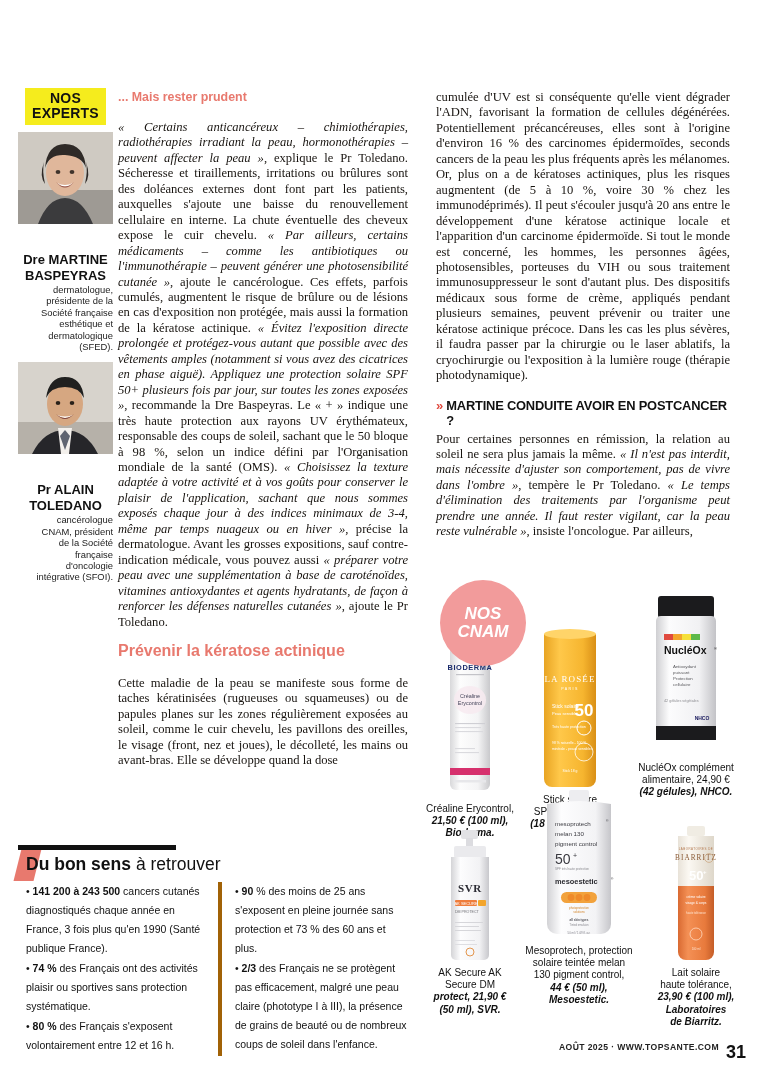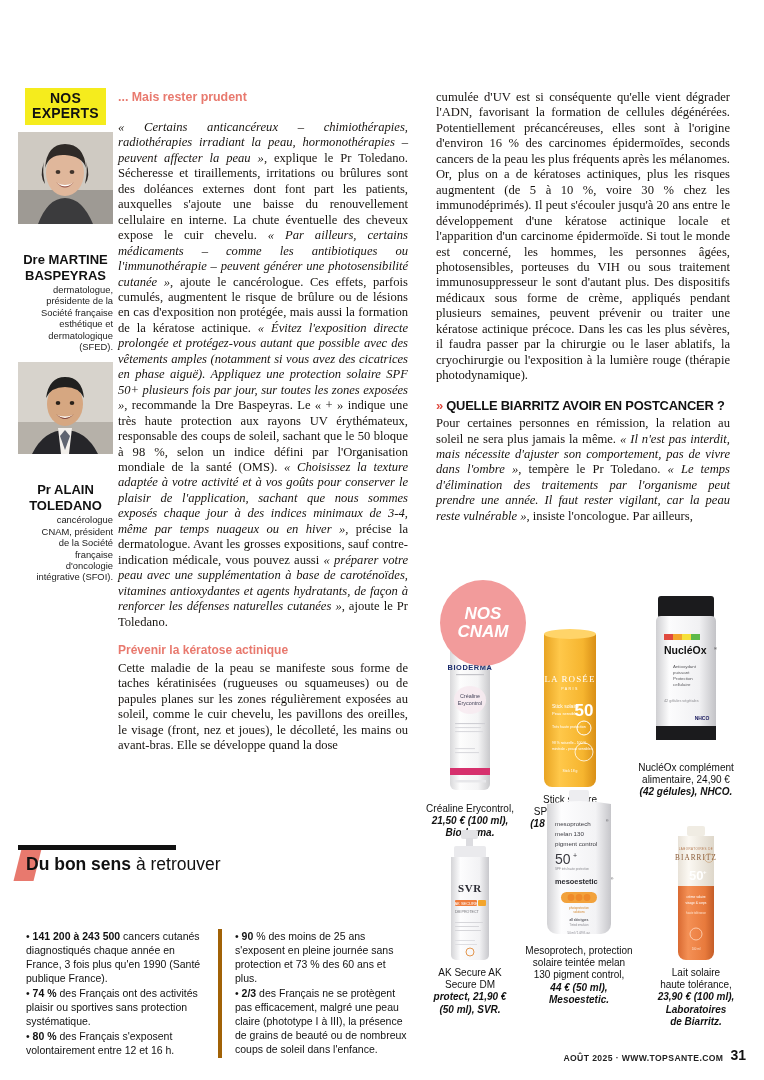--- a/index.html
+++ b/index.html
@@ -78,24 +78,24 @@
     font-family: "Liberation Sans", sans-serif;
     font-weight: bold;
     font-size: 12.4px;
     line-height: 15px;
     margin-bottom: 15px;
   }
   .subhead2 {
     color: #e8796e;
     font-family: "Liberation Sans", sans-serif;
     font-weight: bold;
-    font-size: 12px;
+    font-size: 16px;
     line-height: 15px;
     margin-top: 13px;
-    margin-bottom: 3px;
+    margin-bottom: 18px;
   }
   .para { margin: 0; text-align: justify; }
   .para em { font-style: italic; }
 
   .section-head {
     display: flex;
     align-items: baseline;
     gap: 5px;
     margin-top: 14px;
     margin-bottom: 3px;
@@ -188,45 +188,44 @@
   .stats-cols {
     display: flex;
     gap: 14px;
     padding-left: 8px;
     margin-top: 4px;
   }
   .stats-col {
     width: 178px;
     font-family: "Liberation Sans", sans-serif;
     font-size: 10.5px;
-    line-height: 14px;
-    color: #111;
-    margin-top: 47px;
+    line-height: 19px;
+    color: #111;
   }
   .stats-col.divided { border-left: 4px solid #a16207; padding-left: 13px; width: 190px; }
   .stats-col p { margin: 0 0 1px 0; }
   .stats-col b { font-weight: bold; }
 
   
   .footer {
     position: absolute;
     right: 18px; bottom: 17px;
     display: flex;
-    align-items: flex-end;
+    align-items: flex-start;
     gap: 7px;
     font-family: "Liberation Sans", sans-serif;
   }
   .footer-text {
     font-size: 8.6px;
     letter-spacing: .4px;
     color: #222;
     font-weight: bold;
   }
   .footer-page {
-    font-size: 14px;
+    font-size: 18px;
     font-weight: bold;
     color: #111;
   }
 </style>
 </head>
 <body>
 
 <div class="page">
 
   <div class="experts">
@@ -286,21 +285,21 @@
     <div class="subhead">... Mais rester prudent</div>
     <p class="para"><em>« Certains anticancéreux – chimiothérapies, radiothérapies irradiant la peau, hormonothérapies – peuvent affecter la peau »</em><span>, explique le Pr Toledano. Sécheresse et tiraillements, irritations ou brûlures sont des doléances externes dont font part les patients, auxquelles s'ajoute une baisse du renouvellement cellulaire en interne. La chute éventuelle des cheveux expose le cuir chevelu. </span><em>« Par ailleurs, certains médicaments – comme les antibiotiques ou l'immunothérapie – peuvent générer une photosensibilité cutanée »</em><span>, ajoute le cancérologue. Ces effets, parfois cumulés, augmentent le risque de brûlure ou de lésions en cas d'exposition non protégée, mais aussi la formation de la kératose actinique. </span><em>« Évitez l'exposition directe prolongée et protégez-vous autant que possible avec des vêtements amples (notamment si vous avez des cicatrices en phase aiguë). Appliquez une protection solaire SPF 50+ plusieurs fois par jour, sur toutes les zones exposées »</em><span>, recommande la Dre Baspeyras. Le « + » indique une très haute protection aux rayons UV érythémateux, responsable des coups de soleil, sachant que le 50 bloque à 98 %, selon un indice défini par l'Organisation mondiale de la santé (OMS). </span><em>« Choisissez la texture adaptée à votre activité et à vos goûts pour conserver le plaisir de l'application, sachant que nous sommes exposés chaque jour à des indices minimaux de 3-4, même par temps nuageux ou en hiver »</em><span>, précise la dermatologue. Avant les grosses expositions, sauf contre-indication médicale, vous pouvez aussi </span><em>« préparer votre peau avec une supplémentation à base de caroténoïdes, vitamines antioxydantes et agents hydratants, de façon à renforcer les défenses naturelles cutanées »</em><span>, ajoute le Pr Toledano.</span></p>
     <div class="subhead2">Prévenir la kératose actinique</div>
     <p class="para">Cette maladie de la peau se manifeste sous forme de taches kératinisées (rugueuses ou squameuses) ou de papules planes sur les zones régulièrement exposées au soleil, comme le cuir chevelu, les pavillons des oreilles, le visage (front, nez et joues), le décolleté, les mains ou avant-bras. Elle se développe quand la dose</p>
   </div>
 
   <div class="col col-right">
     <p class="para">cumulée d'UV est si conséquente qu'elle vient dégrader l'ADN, favorisant la formation de cellules dégénérées. Potentiellement précancéreuses, elles sont à l'origine d'environ 16 % des carcinomes épidermoïdes, seconds cancers de la peau les plus fréquents après les mélanomes. Or, plus on a de kératoses actiniques, plus les risques augmentent (de 5 à 10 %, voire 30 % chez les immunodéprimés). Il peut s'écouler jusqu'à 20 ans entre le développement d'une kératose actinique locale et l'apparition d'un carcinome épidermoïde. Si tout le monde est concerné, les hommes, les personnes âgées, photosensibles, porteuses du VIH ou sous traitement immunosuppresseur le sont d'autant plus. Des dispositifs médicaux sous forme de crème, appliqués pendant plusieurs semaines, peuvent prévenir ou traiter une kératose actinique précoce. Dans les cas les plus sévères, il faudra passer par la chirurgie ou le laser ablatifs, la cryochirurgie ou l'exposition à la lumière rouge (thérapie photodynamique).</p>
     <div class="section-head">
       <span class="chev">»</span>
-      <span class="section-title">QUELLE BIARRITZ AVOIR EN POSTCANCER ?</span>
+      <span class="section-title">MARTINE CONDUITE AVOIR EN POSTCANCER ?</span>
     </div>
     <p class="para"><span>Pour certaines personnes en rémission, la relation au soleil ne sera plus jamais la même. </span><em>« Il n'est pas interdit, mais nécessite d'ajuster son comportement, pas de vivre dans l'ombre »</em><span>, tempère le Pr Toledano. </span><em>« Le temps d'élimination des traitements par l'organisme peut prendre une année. Il faut rester vigilant, car la peau reste vulnérable »</em><span>, insiste l'oncologue. Par ailleurs,</span></p>
   </div>
 
   <div class="nos-choix">
     <span>NOS</span>
     <span>CNAM</span>
   </div>
 
   <div class="product p-bioderma">

